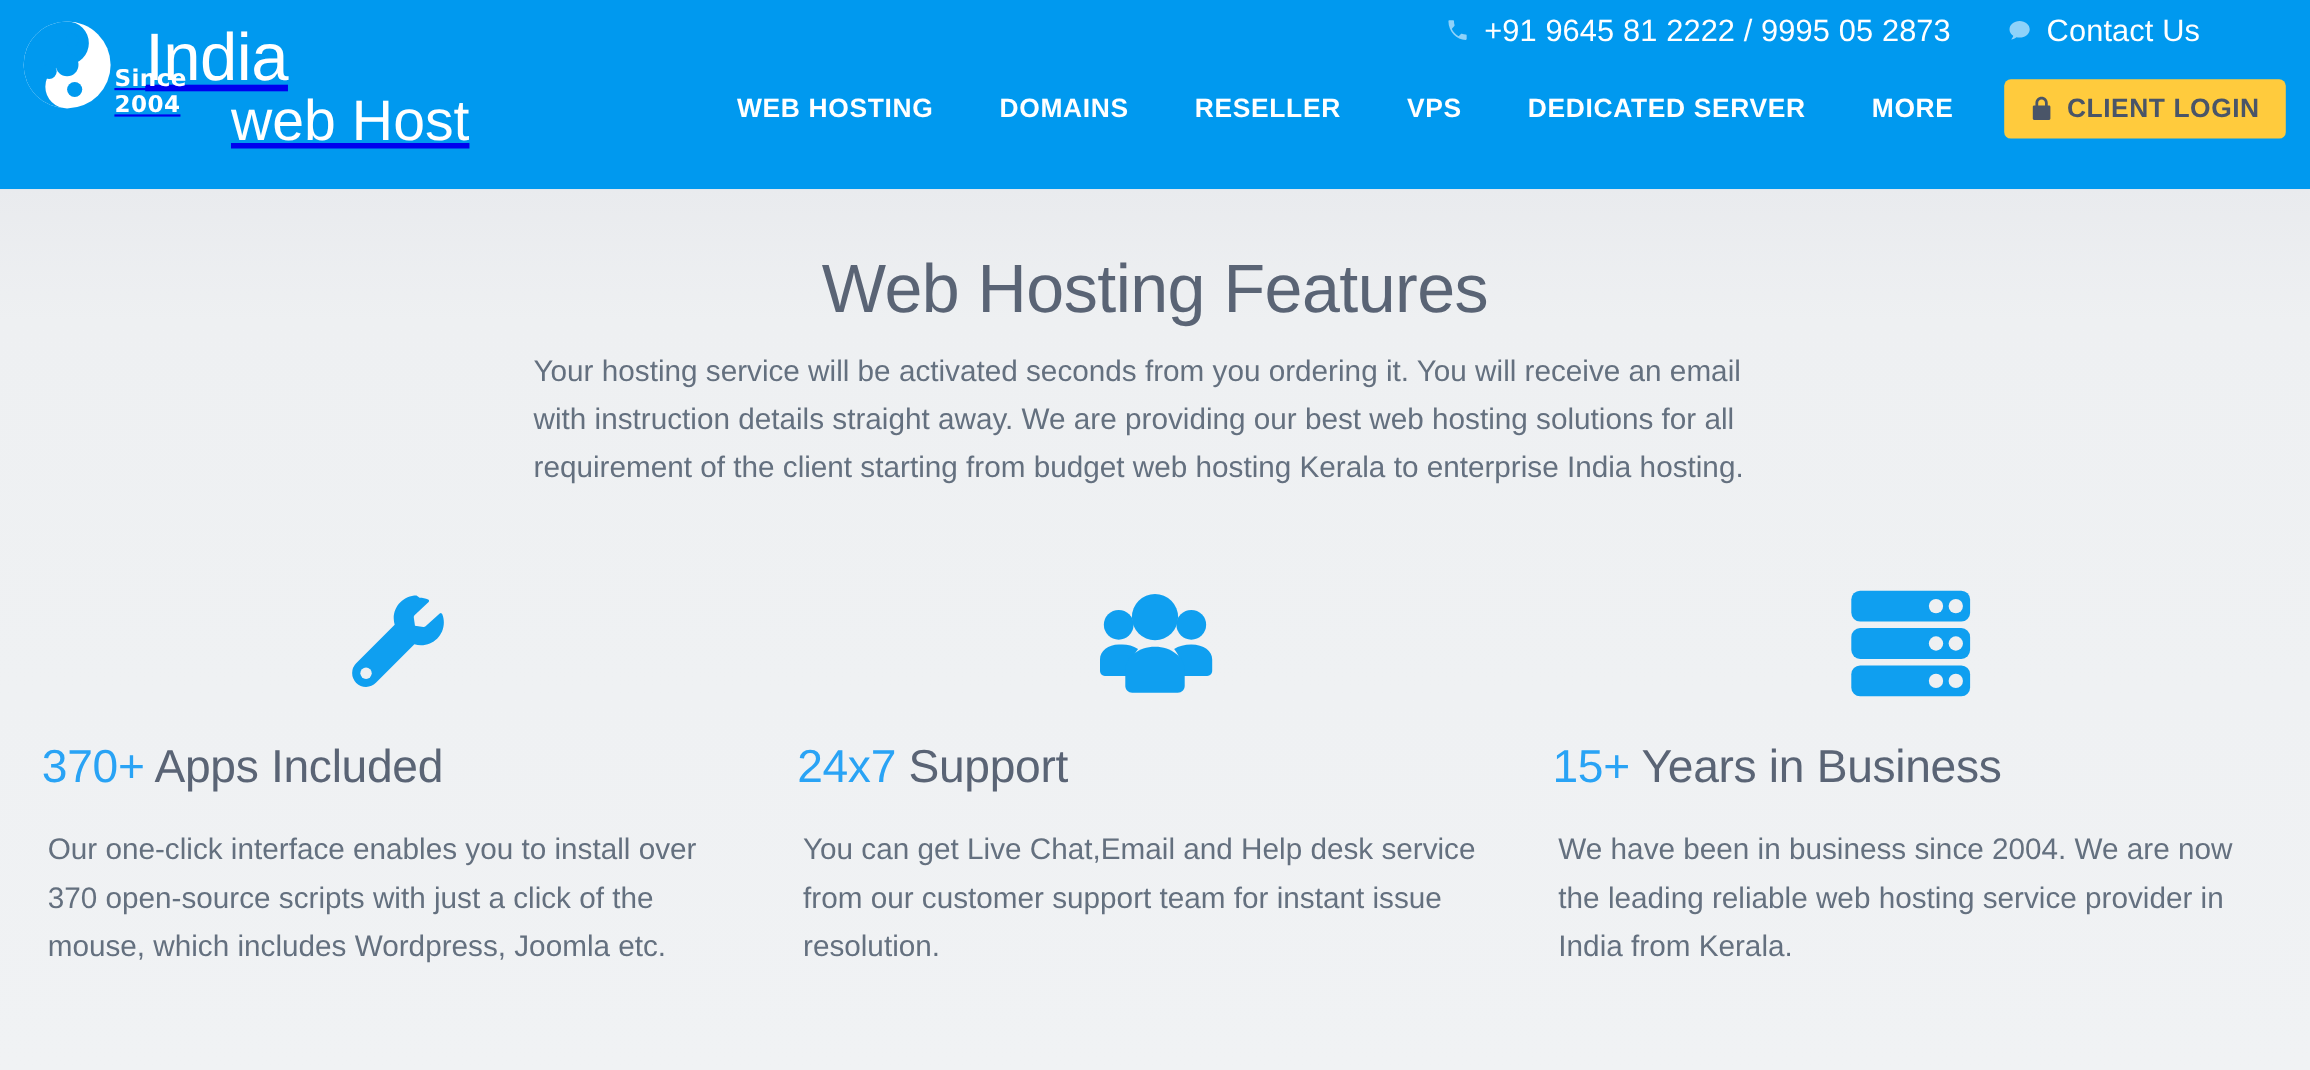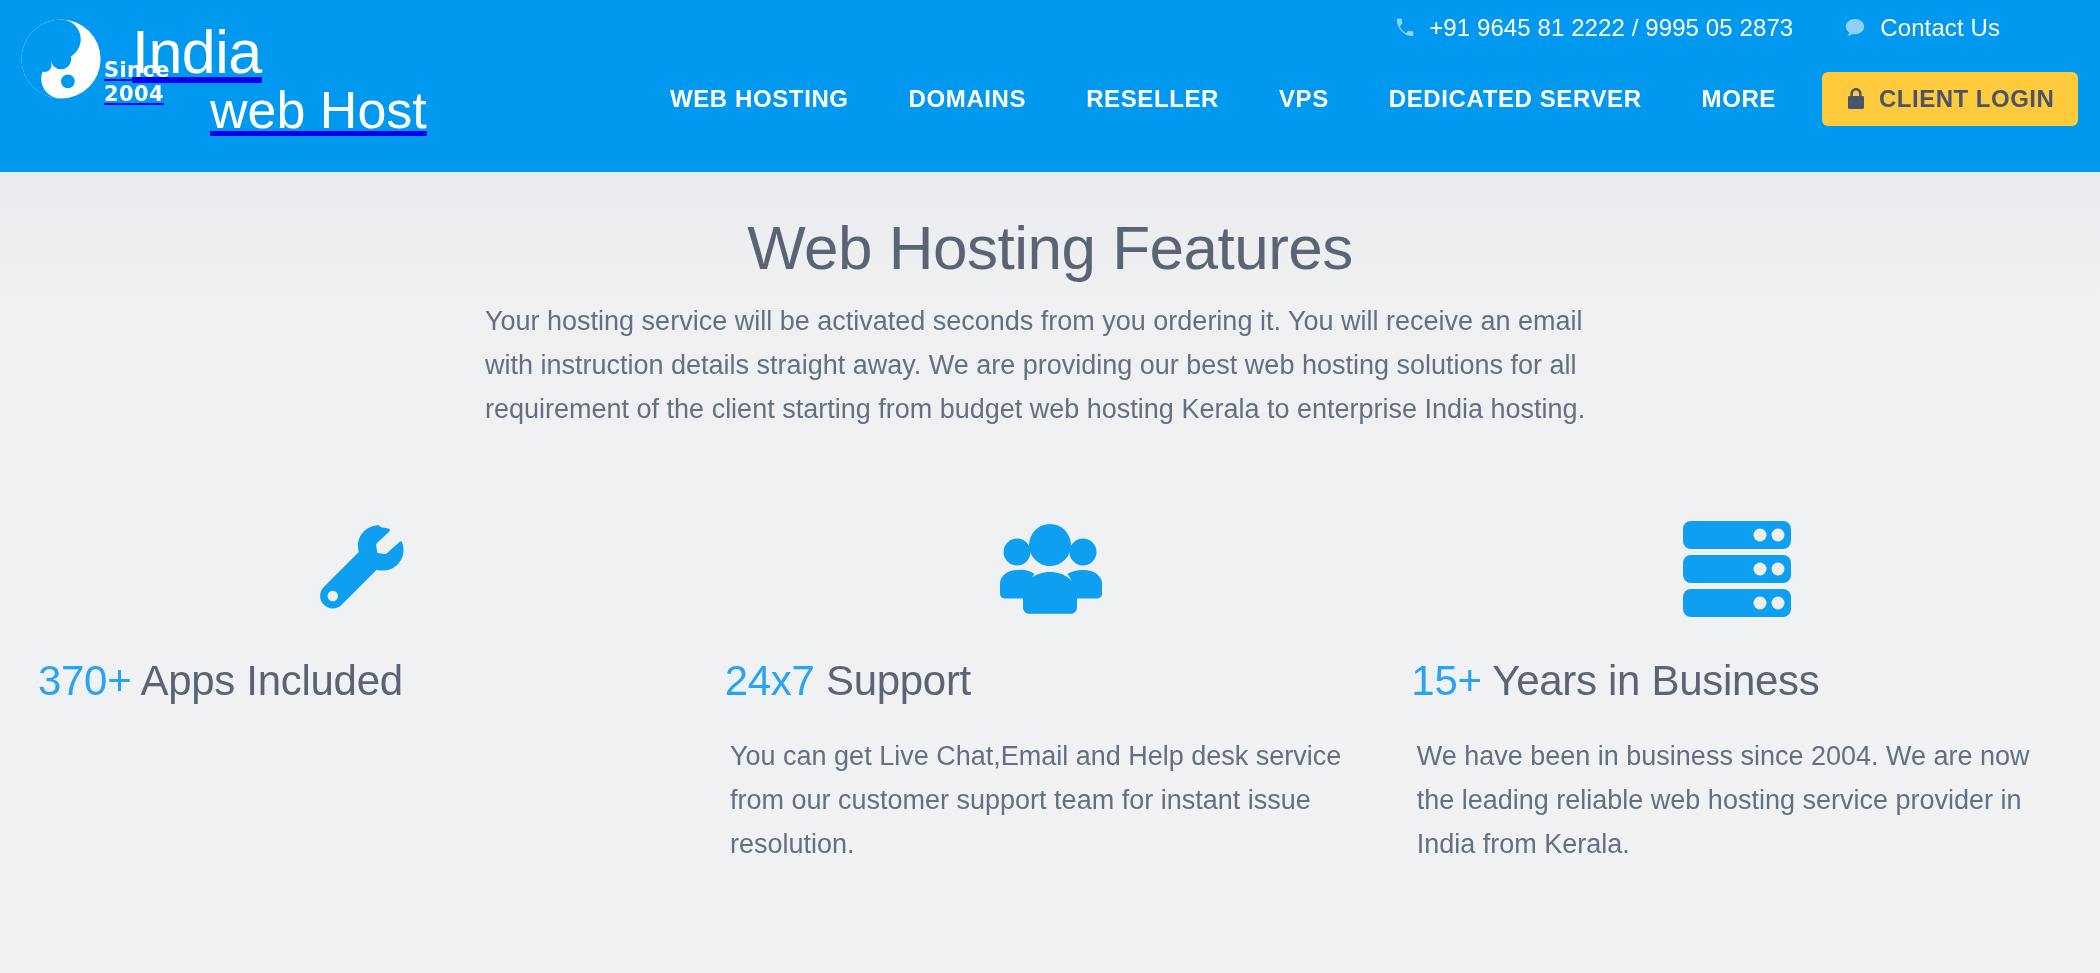--- a/index.html
+++ b/index.html
@@ -32,21 +32,21 @@
     align-items: center;
     gap: 50px;
     padding-right: 100px;
     color: #ffffff;
   }
 
   .topbar-item {
     display: flex;
     align-items: center;
     gap: 13px;
-    font-size: 24px;
+    font-size: 28px;
     color: #ffffff;
     text-decoration: none;
     white-space: nowrap;
     letter-spacing: 0.1px;
   }
 
   .topbar-icon svg { display: block; }
 
   
   .logo-wrap {
@@ -138,21 +138,21 @@
     white-space: nowrap;
   }
 
   .client-login svg { display: block; }
 
   
   .main {
     position: relative;
     width: 2100px;
     background: linear-gradient(180deg, #e9ebee 0%, #eef0f2 120px, #f0f2f4 100%);
-    padding-top: 42px;
+    padding-top: 58px;
     height: 801px;
   }
 
   .page-title {
     text-align: center;
     font-size: 62px;
     font-weight: 400;
     color: #5a6475;
     letter-spacing: -0.5px;
     line-height: 1.1;
@@ -283,20 +283,21 @@
     <div class="feature">
       <div class="feature-icon">
         <svg width="108" height="108" viewBox="0 0 100 100" fill="#0f9ff0">
           <path d="M64.5 9.5c-10.6 0-19.2 8.6-19.2 19.2 0 1.9.3 3.8.8 5.5L13.7 66.6a11.7 11.7 0 0 0 16.6 16.5l32.4-32.4c1.8.5 3.7.8 5.6.8 10.6 0 19.2-8.6 19.2-19.2 0-2.5-.5-4.9-1.4-7.1a1.3 1.3 0 0 0-2.1-.4L72.1 35.5a2.2 2.2 0 0 1-1.9.6l-7-1-1-7c-.1-.7.1-1.4.6-1.9L74.7 15a1.3 1.3 0 0 0-.4-2.1c-2.3-.9-4.7-1.4-7.2-1.4z"></path>
           <circle cx="22" cy="75" r="4.8" fill="#eef0f2"></circle>
         </svg>
       </div>
       <div class="feature-title">
         <span class="hl">370+</span><span> Apps Included</span>
       </div>
+      <p class="feature-desc">Our one-click interface enables you to install over 370 open-source scripts with just a click of the mouse, which includes Wordpress, Joomla etc.</p>
     </div>
 
     <div class="feature">
       <div class="feature-icon">
         <svg width="120" height="100" viewBox="0 0 120 100" fill="#0f9ff0">
           <circle cx="27" cy="33" r="13.5"></circle>
           <path d="M27 51c-9.4 0-17 6-17 13.4v10.4c0 2.6 2 4.7 4.5 4.7h22.8c-.4-9.9 2.2-18.5 7.3-24.6A28 28 0 0 0 27 51z"></path>
           <circle cx="93" cy="33" r="13.5"></circle>
           <path d="M93 51c-6.1 0-11.6 1.5-15.6 3.9 5.1 6.1 7.7 14.7 7.3 24.6h22.8c2.5 0 4.5-2.1 4.5-4.7V64.4C112 57 104.4 51 93 51z"></path>
           <circle cx="60" cy="26" r="21"></circle>

